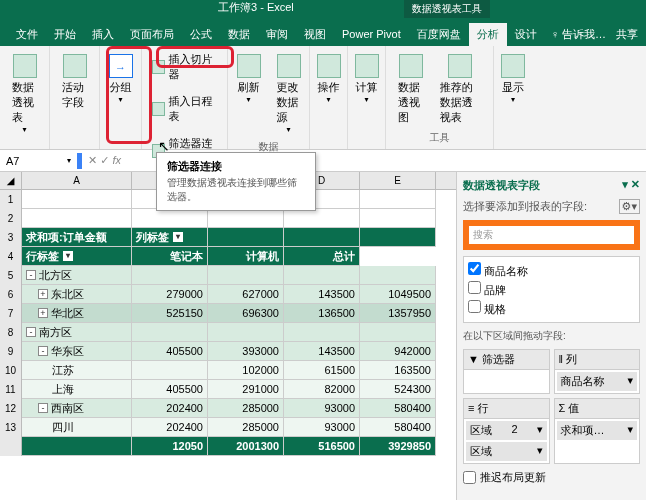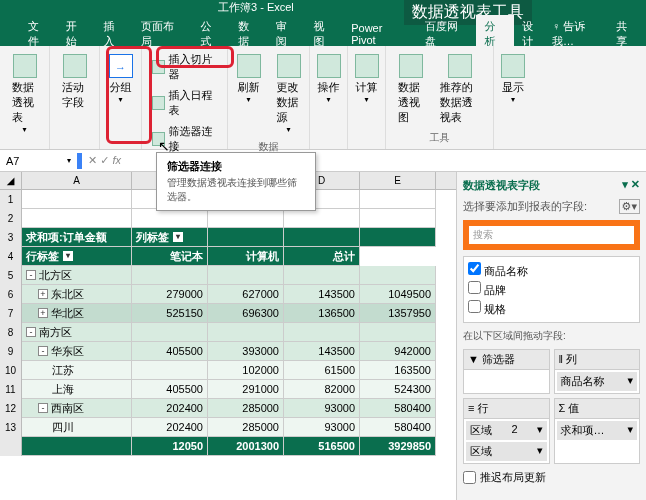--- a/index.html
+++ b/index.html
@@ -1,31 +1,31 @@
 <!DOCTYPE html>
 <html><head>
 <meta charset="utf-8">
 <style>
 *{margin:0;padding:0;box-sizing:border-box;font-family:"Microsoft YaHei",Arial,sans-serif;font-size:11px;}
 body{background:#fff;width:646px;height:500px;overflow:hidden;position:relative;}
 .titlebar{background:#0a6e4e;height:22px;display:flex;align-items:flex-start;color:#fff;padding:0 8px;}
 .titlebar .title{flex:0 0 auto;margin-left:210px;}
-.titlebar .tool{margin-left:110px;background:#0d5a42;padding:2px 8px;font-size:16px;}
-.tabs{background:#0a6e4e;height:24px;display:flex;align-items:center;color:#fff;padding-left:20px;gap:0;}
+.titlebar .tool{margin-left:110px;background:#0d5a42;padding:2px 8px;font-size:10px;}
+.tabs{background:#0a6e4e;height:24px;display:flex;align-items:center;color:#fff;padding-left:8px;gap:0;}
 .tab{padding:4px 8px;cursor:pointer;font-size:11px;}
 .tab.active{background:#f3f3f3;color:#0a6e4e;}
 .tabs .right{margin-left:auto;display:flex;gap:10px;padding-right:8px;font-size:10px;}
 .ribbon{background:#f3f3f3;height:104px;border-bottom:1px solid #ccc;display:flex;position:relative;}
 .rgroup{border-right:1px solid #ddd;padding:4px 6px;display:flex;flex-direction:column;align-items:center;justify-content:space-between;}
 .rgroup .icons{display:flex;gap:4px;flex:1;align-items:flex-start;}
 .bigbtn{display:flex;flex-direction:column;align-items:center;padding:4px 6px;cursor:pointer;gap:2px;}
 .bigbtn .ico{width:24px;height:24px;background:#d0e8dc;border:1px solid #7fb89e;}
 .bigbtn .dd{font-size:8px;margin-top:-2px;}
 .grouplabel{font-size:10px;color:#666;text-align:left;padding-top:2px;}
-.smallbtns{display:flex;flex-direction:column;gap:2px;}
+.smallbtns{display:flex;flex-direction:column;gap:8px;}
 .smallbtn{display:flex;align-items:center;gap:4px;padding:2px 4px;cursor:pointer;font-size:10px;}
 .smallbtn .ico{width:14px;height:14px;background:#d0e8dc;border:1px solid #7fb89e;}
 .red-box{position:absolute;border:3px solid #d23;border-radius:6px;pointer-events:none;}
 .red1{left:106px;top:0;width:46px;height:98px;}
 .red2{left:156px;top:0;width:78px;height:22px;}
 .tooltip{position:absolute;left:156px;top:152px;background:#fff;border:1px solid #999;padding:6px 10px;box-shadow:2px 2px 4px rgba(0,0,0,.2);z-index:5;max-width:160px;}
 .tooltip .tt-title{font-weight:bold;margin-bottom:2px;}
 .tooltip .tt-body{font-size:10px;color:#555;}
 .cursor{position:absolute;left:158px;top:138px;font-size:14px;z-index:6;}
 .namebox-row{background:#fff;height:22px;border-bottom:1px solid #ccc;display:flex;align-items:center;}

